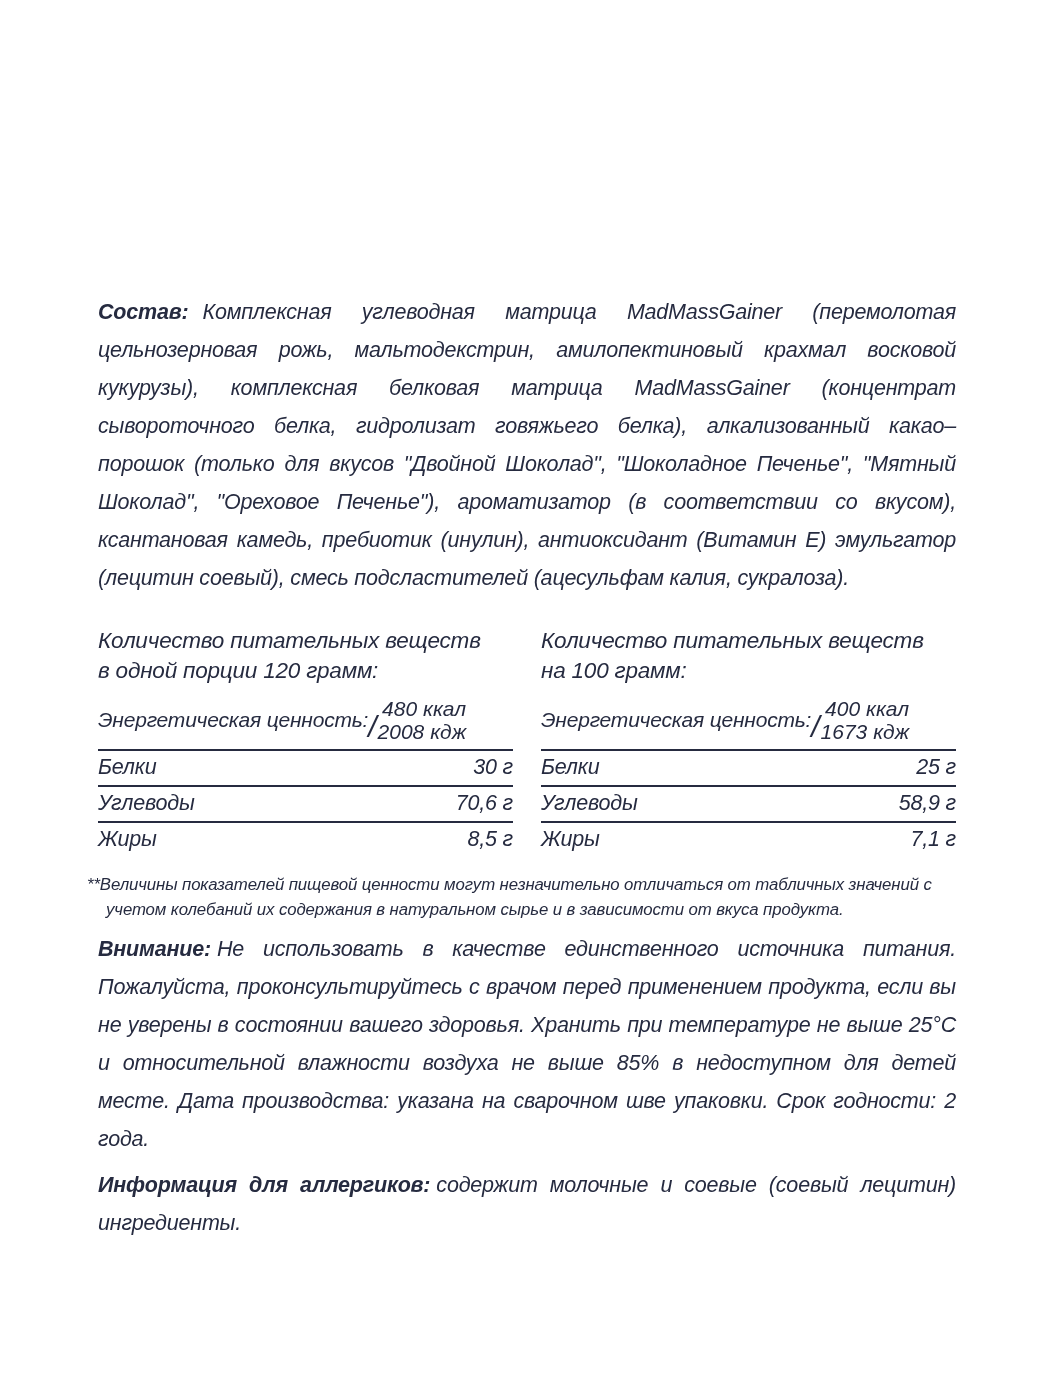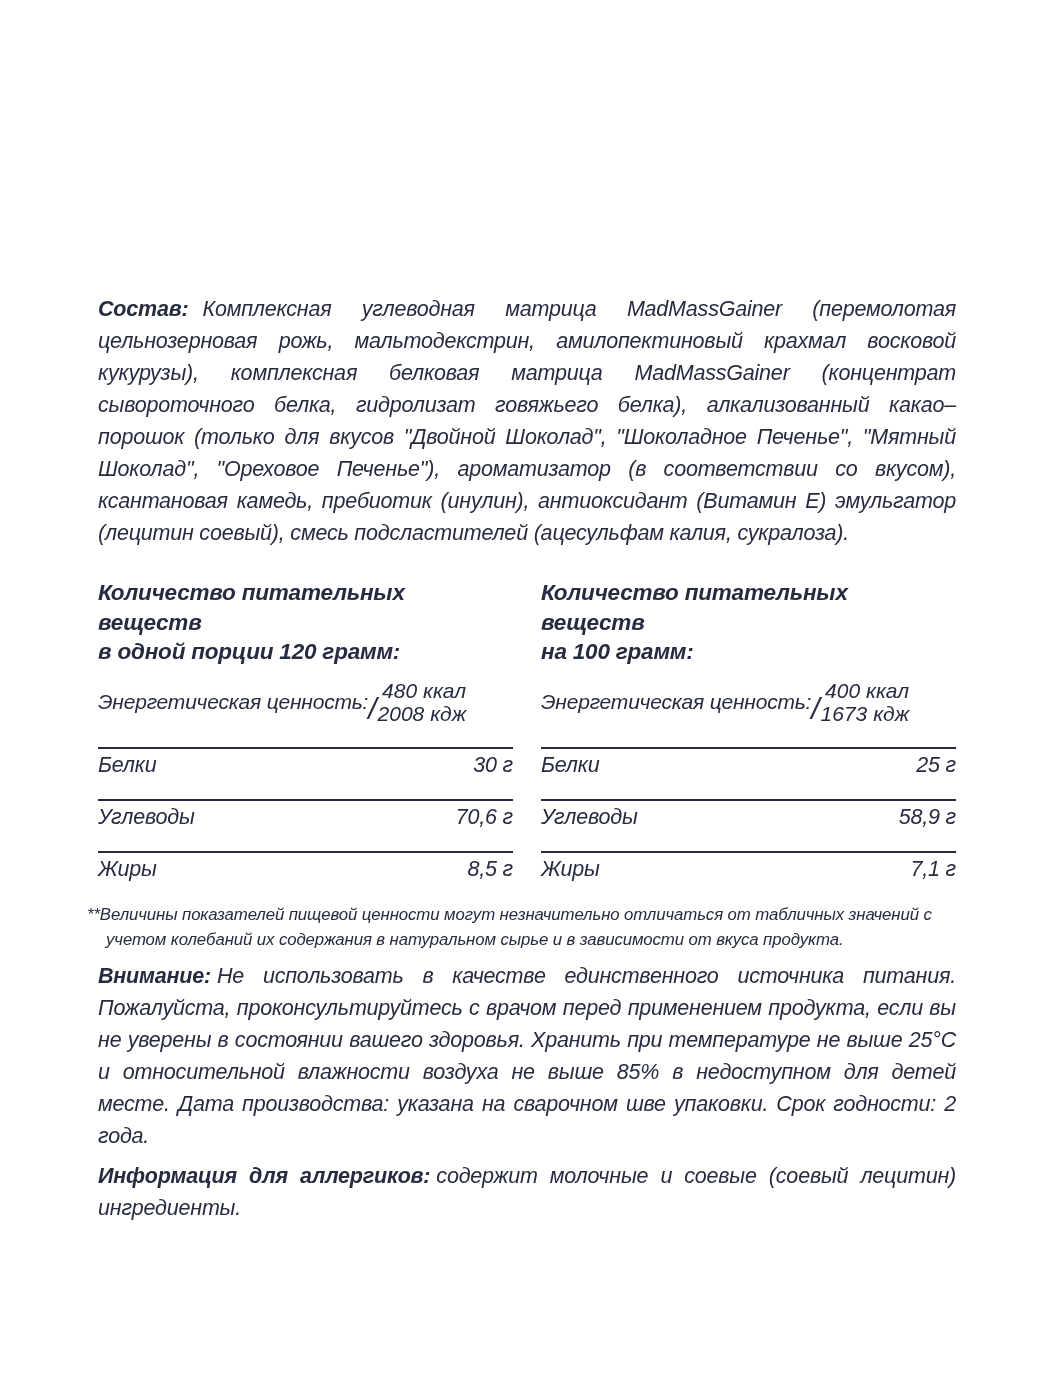--- a/index.html
+++ b/index.html
@@ -18,41 +18,41 @@
   .content {
     position: absolute;
     top: 293px;
     left: 98px;
     width: 858px;
   }
   
   .para {
     font-style: italic;
     font-size: 21.5px;
-    line-height: 32px;
+    line-height: 38px;
     text-align: justify;
     letter-spacing: -0.2px;
     margin: 0;
   }
   .para .lead {
     font-weight: bold;
     margin-right: 14px;
   }
   .para .lead.tight { margin-right: 6px; }
 
   
   .tables-wrap {
     display: flex;
     gap: 28px;
     margin-top: 29px;
   }
   .ntable { flex: 1 1 0; min-width: 0; }
   .ntable-title {
     font-style: italic;
-    font-weight: bold;
+    font-weight: normal;
     font-size: 22.5px;
     line-height: 29.5px;
     letter-spacing: -0.2px;
     margin: 0 0 10px 0;
   }
   .energy-row {
     display: flex;
     justify-content: flex-start;
     align-items: center;
     padding: 2px 0 6px 0;
@@ -78,21 +78,20 @@
   }
   .nrow {
     display: flex;
     justify-content: space-between;
     align-items: baseline;
     border-top: 2.5px solid #262b40;
     padding: 4px 0 5px 0;
     font-style: italic;
     font-size: 21.5px;
     letter-spacing: -0.2px;
-    margin-top: 16px;
   }
   .nrow .nval { white-space: nowrap; }
 
   
   .footnote {
     margin: 15px 0 0 -11px;
     padding-left: 19px;
     text-indent: -19px;
     font-style: italic;
     font-size: 16.8px;

